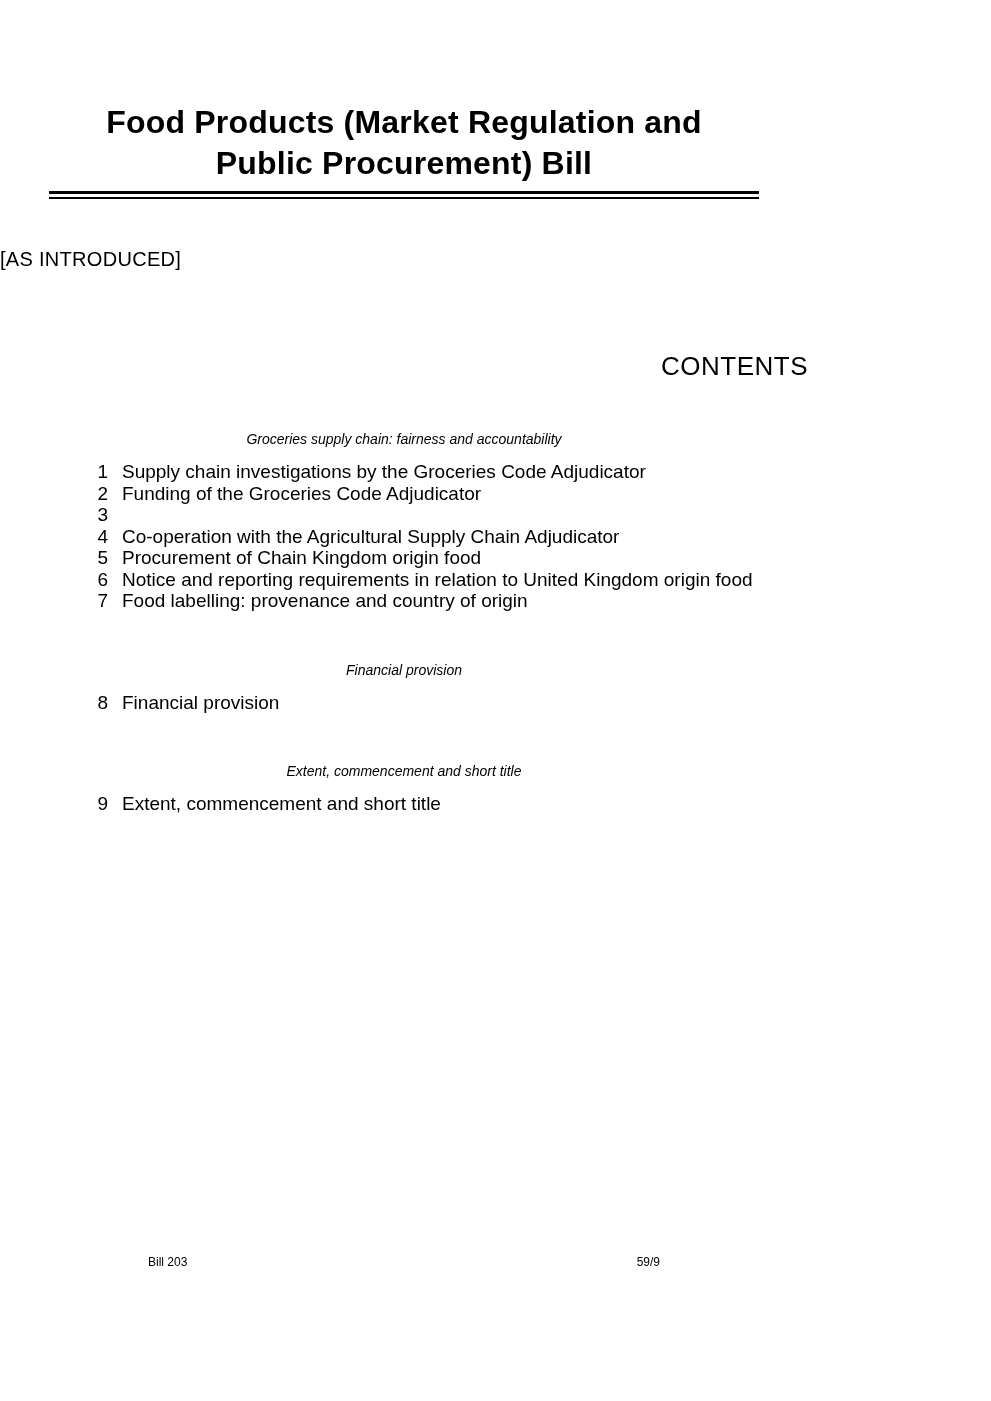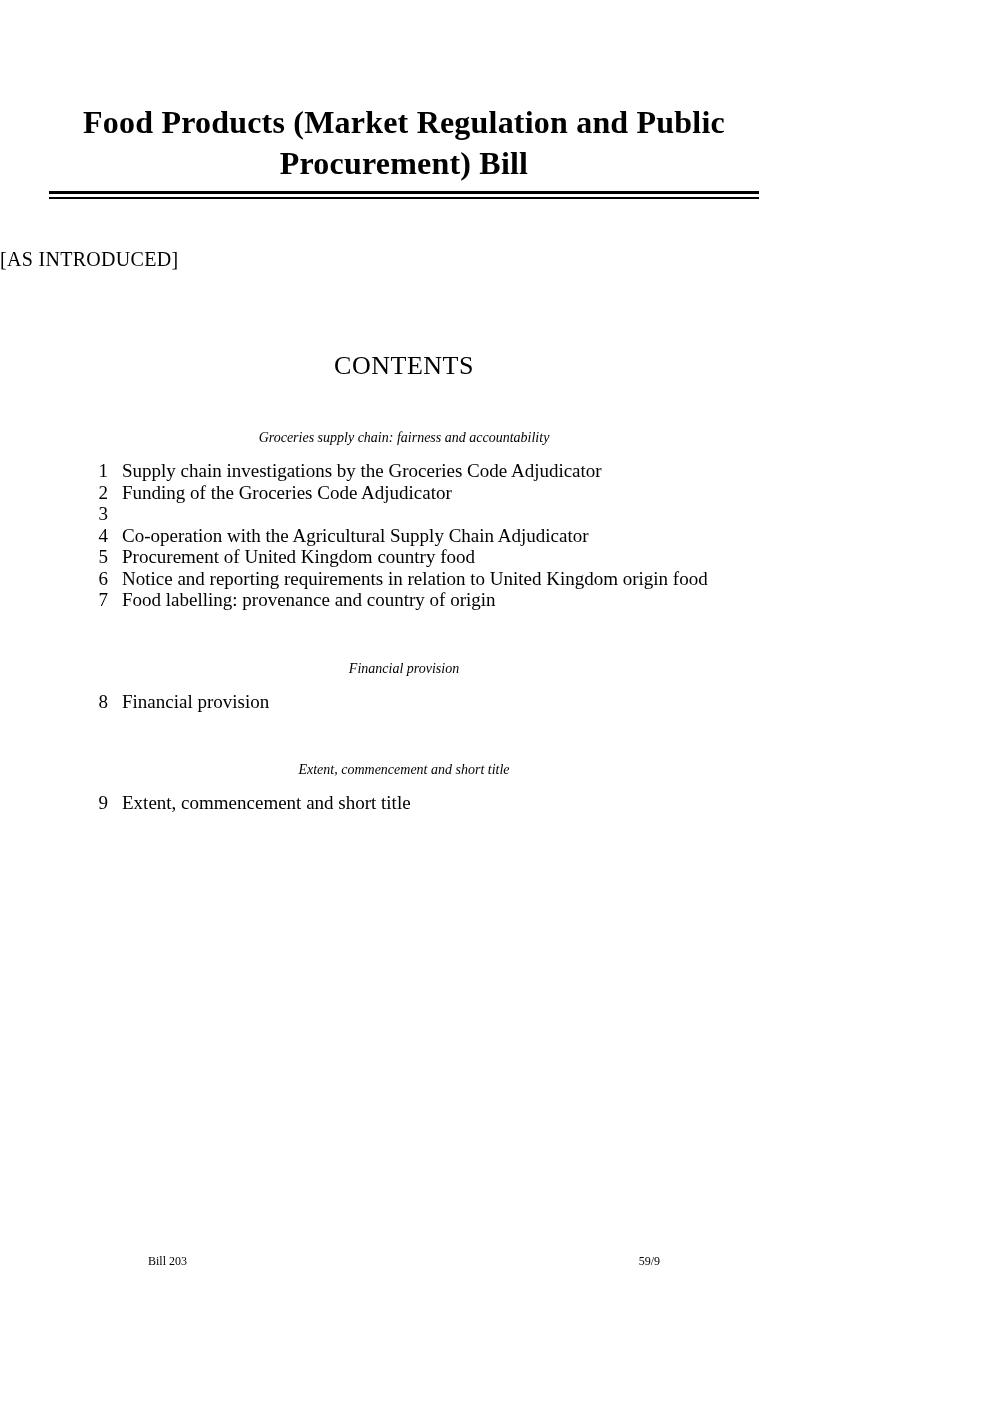--- a/index.html
+++ b/index.html
@@ -6,21 +6,21 @@
     margin: 0;
     padding: 0;
     background: #ffffff;
   }
   .page {
     position: relative;
     width: 808px;
     height: 1401px;
     background: #ffffff;
     color: #000000;
-    font-family: Liberation Serif, serif;
+    font-family: Liberation Sans, sans-serif;
     overflow: hidden;
   }
   .title {
     margin: 0 auto;
     padding-top: 102px;
     max-width: 700px;
     text-align: center;
     font-size: 32px;
     line-height: 41px;
     font-weight: bold;
@@ -34,21 +34,21 @@
     border-bottom: 2px solid #000;
   }
   .status-line {
     margin-top: 49px;
     text-align: left;
     font-size: 20px;
     letter-spacing: 0.3px;
   }
   .contents-heading {
     margin-top: 80px;
-    text-align: center;
+    text-align: right;
     font-size: 26px;
     letter-spacing: 0.5px;
   }
   .toc {
     width: 712px;
     margin: 0 auto;
   }
   .sec-heading {
     margin-top: 47px;
     margin-bottom: 11px;
@@ -111,21 +111,21 @@
     <div class="toc-row">
       <span class="toc-num">3</span>
     </div>
     <div class="toc-row">
       <span class="toc-num">4</span>
       <span class="toc-label">Co-operation with the Agricultural Supply Chain Adjudicator</span>
     </div>
 
     <div class="toc-row">
       <span class="toc-num">5</span>
-      <span class="toc-label">Procurement of United Kingdom country food</span>
+      <span class="toc-label">Procurement of Chain Kingdom origin food</span>
     </div>
     <div class="toc-row">
       <span class="toc-num">6</span>
       <span class="toc-label">Notice and reporting requirements in relation to United Kingdom origin food</span>
     </div>
     <div class="toc-row">
       <span class="toc-num">7</span>
       <span class="toc-label">Food labelling: provenance and country of origin</span>
     </div>
 

